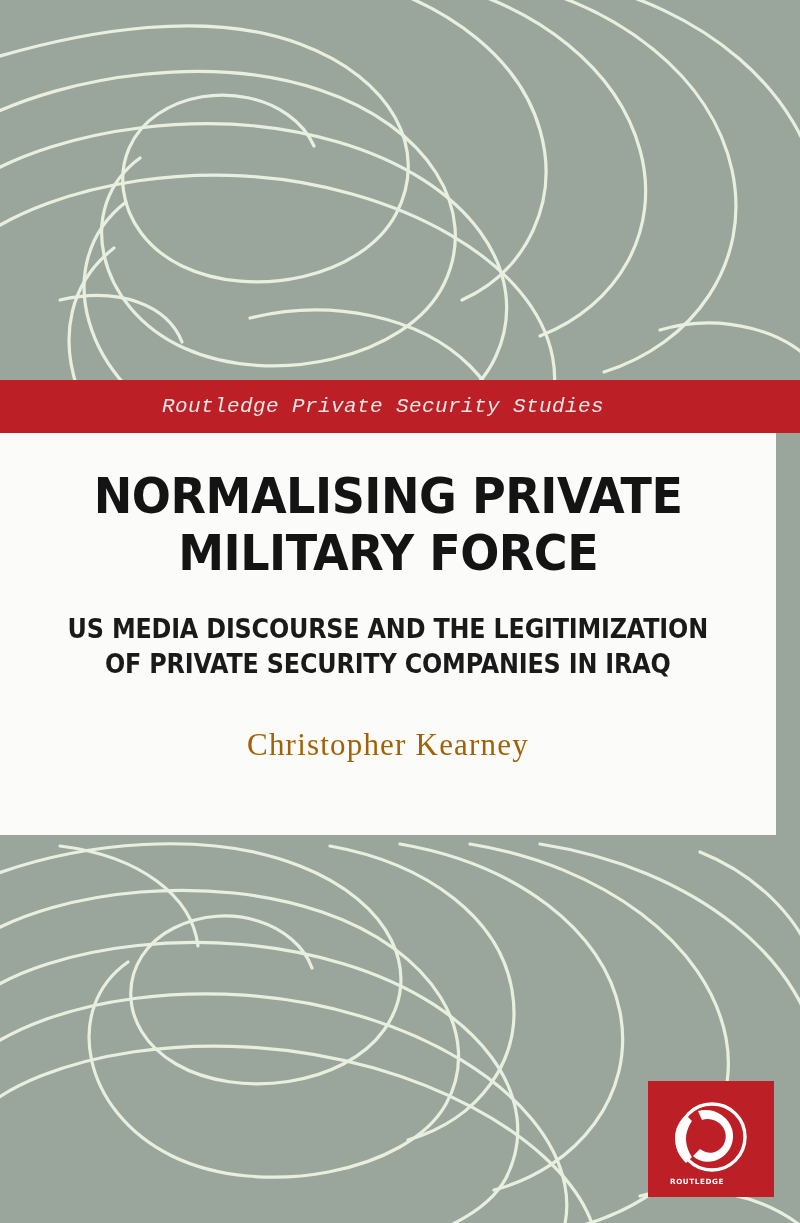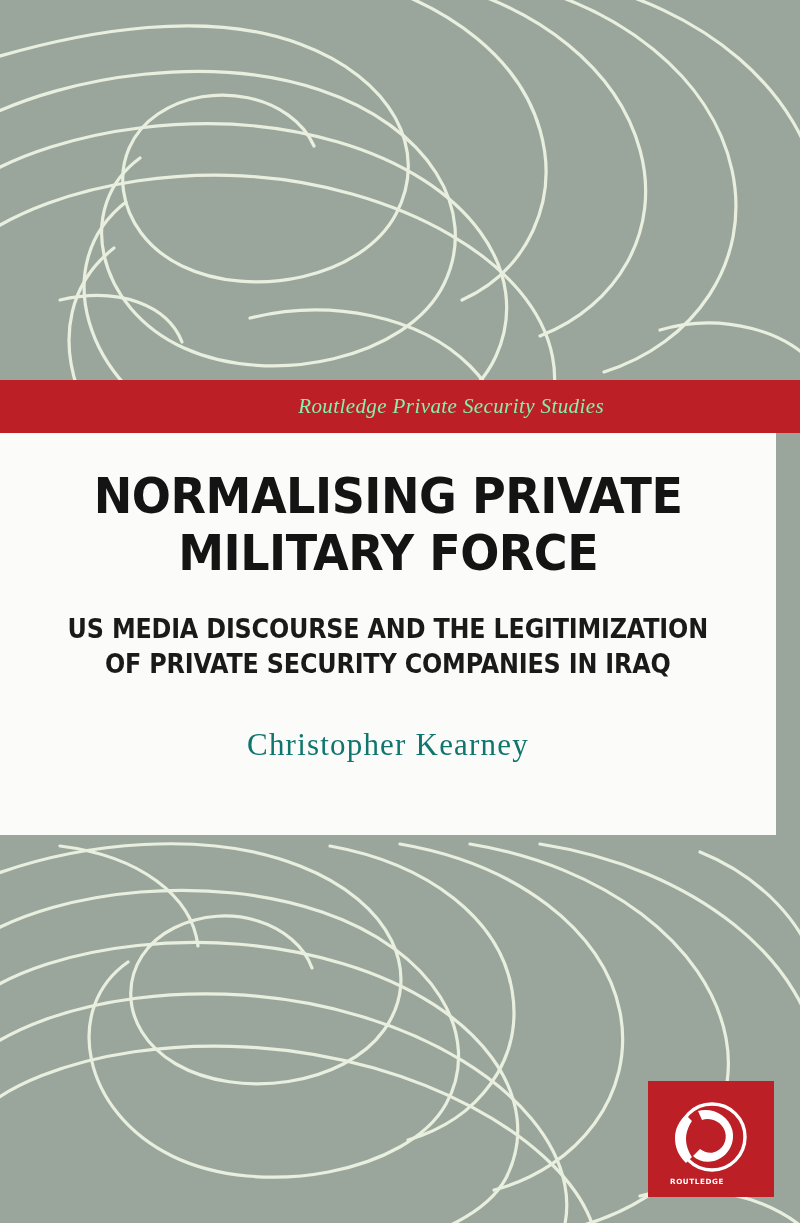--- a/index.html
+++ b/index.html
@@ -32,22 +32,22 @@
     width: 800px;
     height: 53px;
     background: #bc2026;
     display: flex;
     align-items: center;
     justify-content: flex-end;
     box-sizing: border-box;
     padding-right: 196px;
   }
   .series-text {
-    color: #86efac;
-    font-family: Liberation Serif, serif;
+    color: #e5e5e5;
+    font-family: Liberation Mono, monospace;
     font-style: italic;
     font-size: 21px;
     letter-spacing: 0.4px;
     white-space: nowrap;
   }
 
   
   .title-block {
     position: absolute;
     left: 0;
@@ -84,21 +84,21 @@
     line-height: 1.33;
     text-align: center;
     text-transform: uppercase;
     transform: scaleX(0.9);
     letter-spacing: -0.2px;
   }
   .subtitle .line { display: block; white-space: nowrap; }
 
   .author {
     margin-top: 46px;
-    color: #0f766e;
+    color: #a16207;
     font-family: "Liberation Serif", serif;
     font-size: 31px;
     letter-spacing: 1.2px;
     text-align: center;
   }
 
   
   .logo {
     position: absolute;
     right: 26px;

